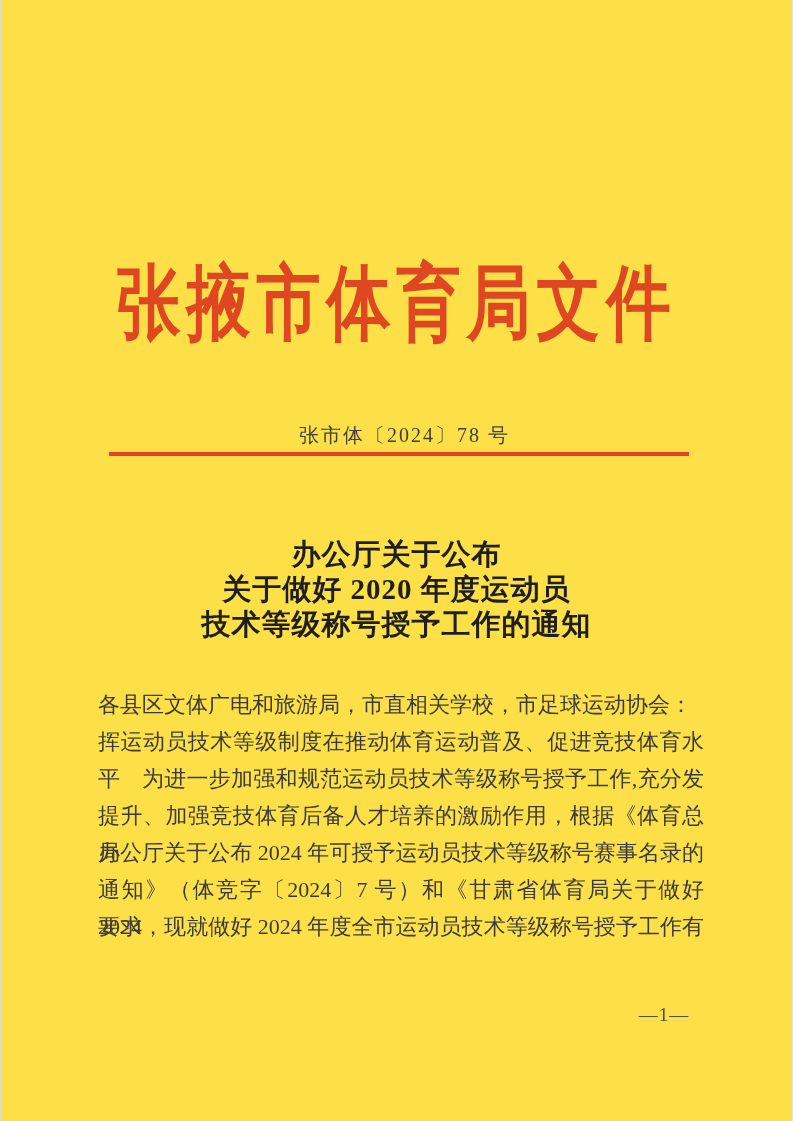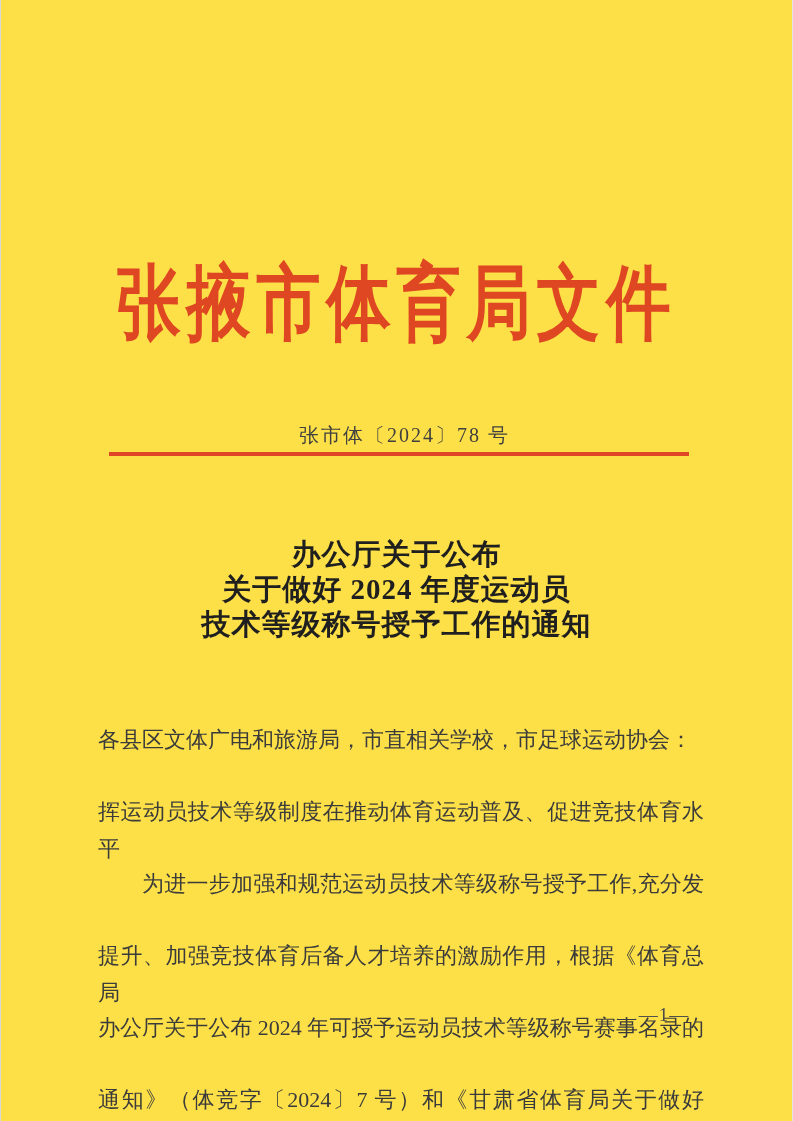--- a/index.html
+++ b/index.html
@@ -71,21 +71,20 @@
     top: 686px;
     left: 97px;
     width: 606px;
     font-size: 22px;
     line-height: 37px;
     color: #3b3b3b;
   }
   .bline {
     height: 37px;
     white-space: nowrap;
-    margin-top: 35px;
   }
   .bline.justify {
     white-space: normal;
     text-align: justify;
     text-align-last: justify;
   }
   .bline.indent {
     padding-left: 44px;
   }
   
@@ -106,21 +105,21 @@
 <div class="page">
 
   <div class="banner">张掖市体育局文件</div>
 
   <div class="doc-number">张市体〔2024〕78 号</div>
 
   <div class="red-line"></div>
 
   <div class="notice-title">
     <div>办公厅关于公布</div>
-    <div>关于做好 2024 年度运动员</div>
+    <div>关于做好 2020 年度运动员</div>
     <div>技术等级称号授予工作的通知</div>
   </div>
 
   <div class="body-text">
     <div class="bline">各县区文体广电和旅游局，市直相关学校，市足球运动协会：</div>
     <div class="bline justify">挥运动员技术等级制度在推动体育运动普及、促进竞技体育水平</div>
     <div class="bline justify indent">为进一步加强和规范运动员技术等级称号授予工作,充分发</div>
     <div class="bline justify">提升、加强竞技体育后备人才培养的激励作用，根据《体育总局</div>
     <div class="bline justify">办公厅关于公布 2024 年可授予运动员技术等级称号赛事名录的</div>
     <div class="bline justify">通知》（体竞字〔2024〕7 号）和《甘肃省体育局关于做好 2024</div>

